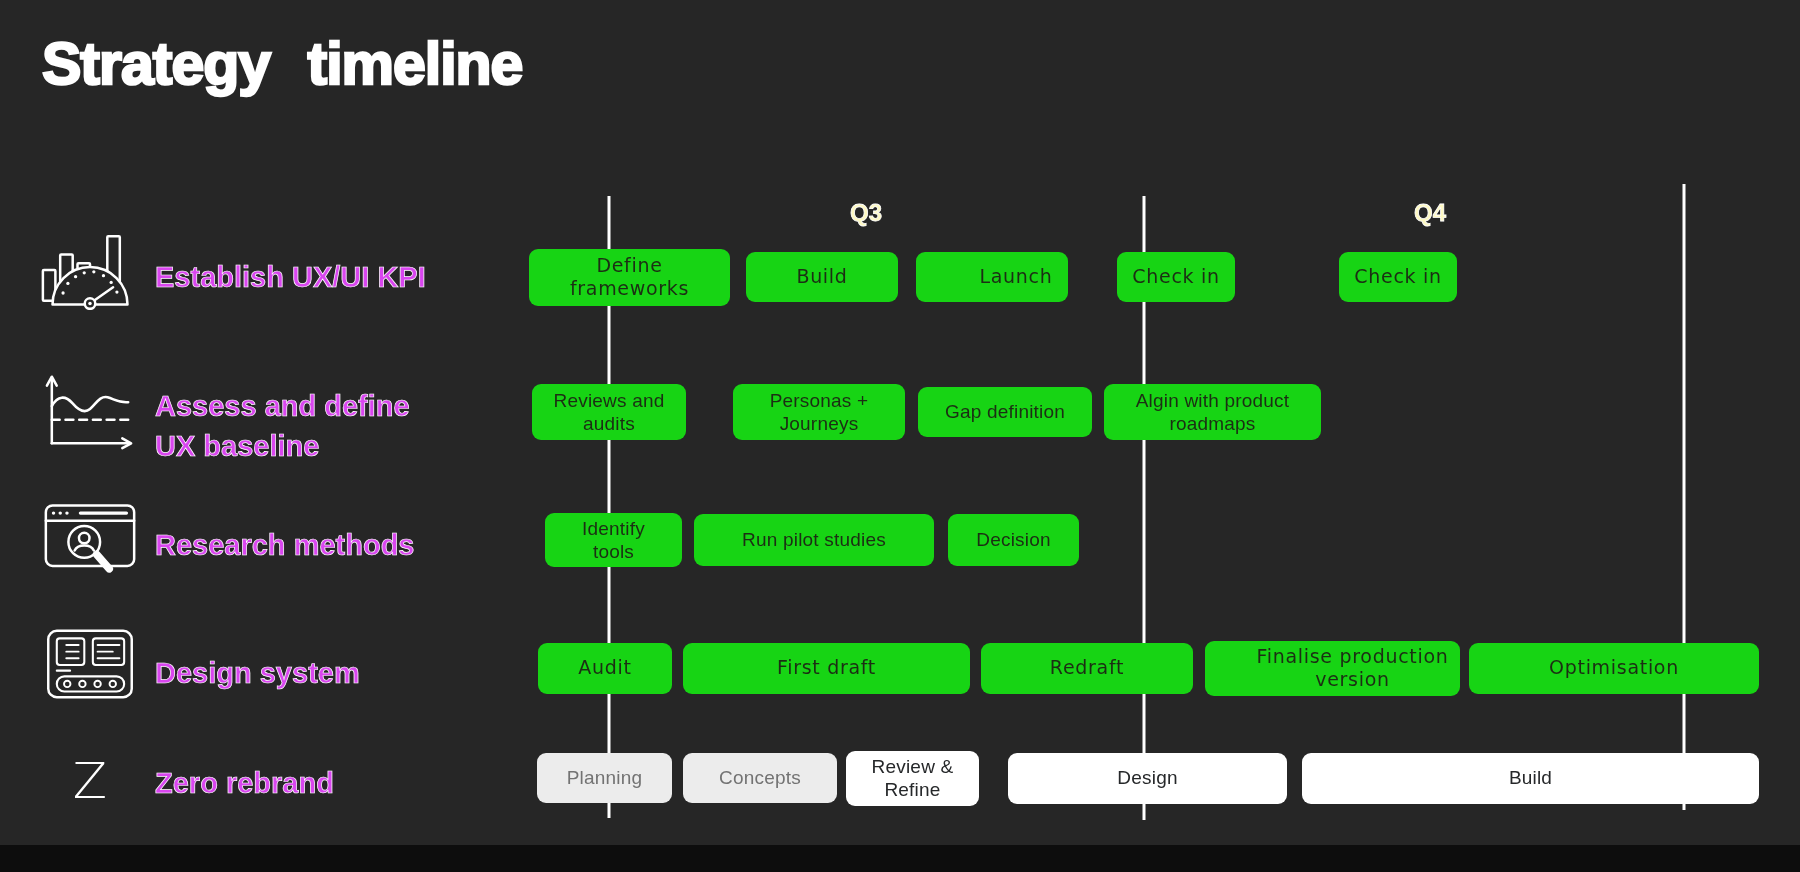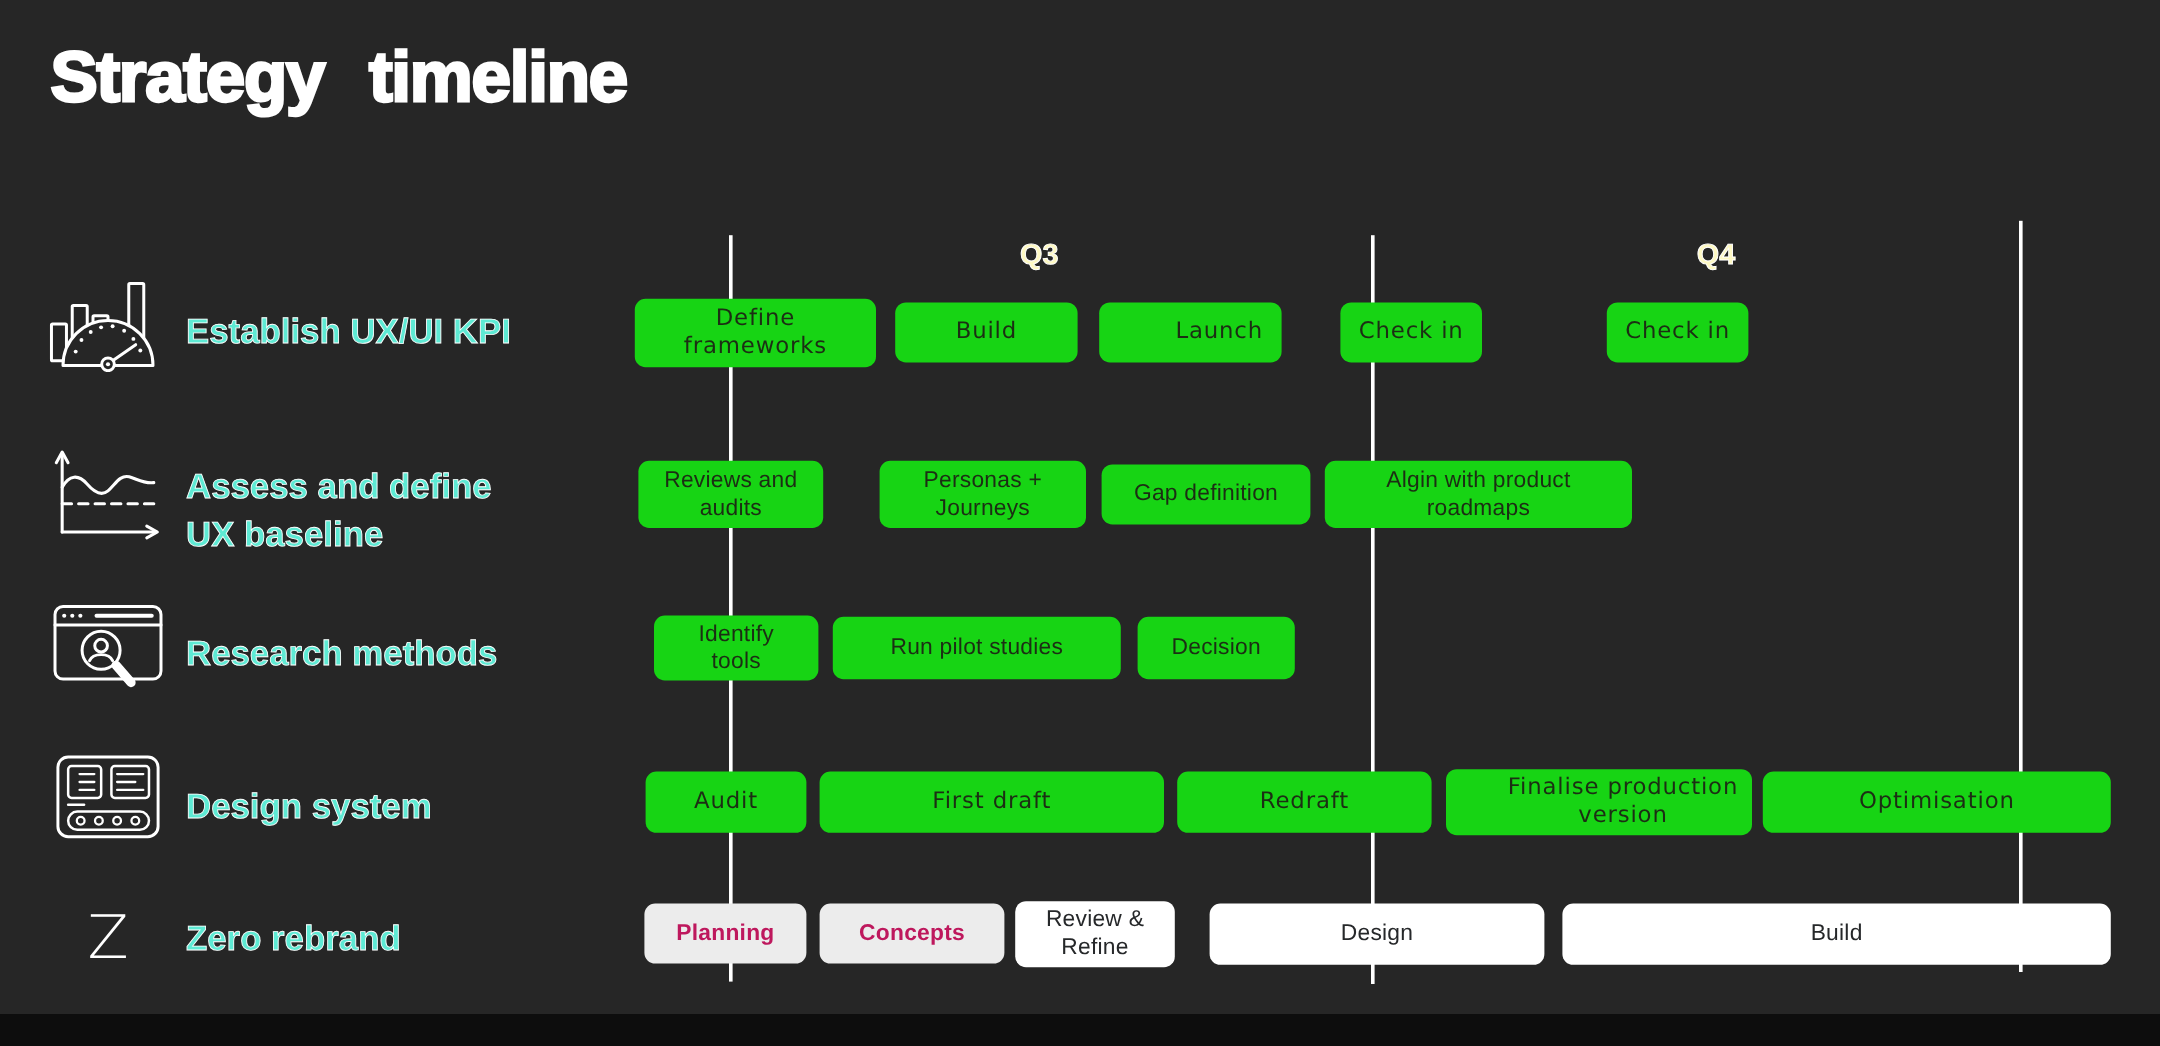--- a/index.html
+++ b/index.html
@@ -5,26 +5,26 @@
   html,body{margin:0;padding:0;background:#262626;}
   .stage{position:relative;width:1800px;height:872px;background:#262626;overflow:hidden;
          font-family:"Liberation Sans",sans-serif;}
   .title{position:absolute;left:42px;top:30px;font-size:59px;font-weight:bold;color:#ffffff;
          letter-spacing:-1px;word-spacing:22px;-webkit-text-stroke:2.5px #ffffff;white-space:nowrap;}
   .gridline{position:absolute;width:3px;background:#ffffff;transform:translateX(-50%);z-index:1;}
   .quarter{position:absolute;transform:translate(-50%,-50%);color:#fef9c3;font-size:24px;
            font-weight:bold;-webkit-text-stroke:0.8px #ffffff;z-index:3;}
   .icon-box{position:absolute;left:40px;width:100px;display:flex;align-items:center;justify-content:center;
             transform:translateY(-50%);z-index:2;}
-  .row-label{position:absolute;left:155px;transform:translateY(-50%);color:#5eead4;font-size:29px;
+  .row-label{position:absolute;left:155px;transform:translateY(-50%);color:#d946ef;font-size:29px;
              font-weight:bold;line-height:1.38;white-space:pre-line;-webkit-text-stroke:0.7px #ffffff;z-index:2;}
   .task{position:absolute;display:flex;align-items:center;justify-content:center;text-align:center;
         border-radius:9px;font-size:19px;line-height:1.22;white-space:pre-line;z-index:2;box-sizing:border-box;}
   .task.green{background:#17d414;color:#1c2e14;}
-  .task.gray{background:#ececec;color:#be185d;font-weight:bold;}
+  .task.gray{background:#ececec;color:#737373;}
   .task.white{background:#ffffff;color:#26282a;}
   .task.rounded{font-family:"DejaVu Sans",sans-serif;letter-spacing:0.7px;}
   .task.plain{font-family:"Liberation Sans",sans-serif;letter-spacing:0.2px;}
   .bottom-bar{position:absolute;left:0;bottom:0;width:1800px;height:27px;background:#0d0d0d;z-index:4;}
   .icon-box svg{display:block;}
 </style>
 </head>
 <body>
 
 <div class="stage">
@@ -80,21 +80,21 @@
    </g>
  </svg>
       </div>
       <div class="row-label" style="top: 426px;">Assess and define
 UX baseline</div>
       <div class="task green plain" style="left: 532px; top: 384px; width: 154px; height: 56px;">Reviews and
 audits</div>
       <div class="task green plain" style="left: 733px; top: 384px; width: 172px; height: 56px;">Personas +
 Journeys</div>
       <div class="task green plain" style="left: 918px; top: 387px; width: 174px; height: 50px;">Gap definition</div>
-      <div class="task green plain" style="left: 1104px; top: 384px; width: 256px; height: 56px;">Algin with product
+      <div class="task green plain" style="left: 1104px; top: 384px; width: 217px; height: 56px;">Algin with product
 roadmaps</div>
       <div class="icon-box" style="top: 540px;">
         <svg width="96" height="80" viewBox="0 0 100 82">
    <g fill="none" stroke="#ffffff" stroke-width="2.6" stroke-linecap="round" stroke-linejoin="round">
     <rect x="4" y="5" width="92" height="63" rx="7"></rect>
     <line x1="4" y1="21" x2="96" y2="21"></line>
     <line x1="40" y1="13" x2="88" y2="13" stroke-width="3.4"></line>
     <circle cx="44" cy="43" r="16.5"></circle>
     <circle cx="44" cy="39" r="5.5"></circle>
     <path d="M 34 52 C 37 45 51 45 54 52"></path>

